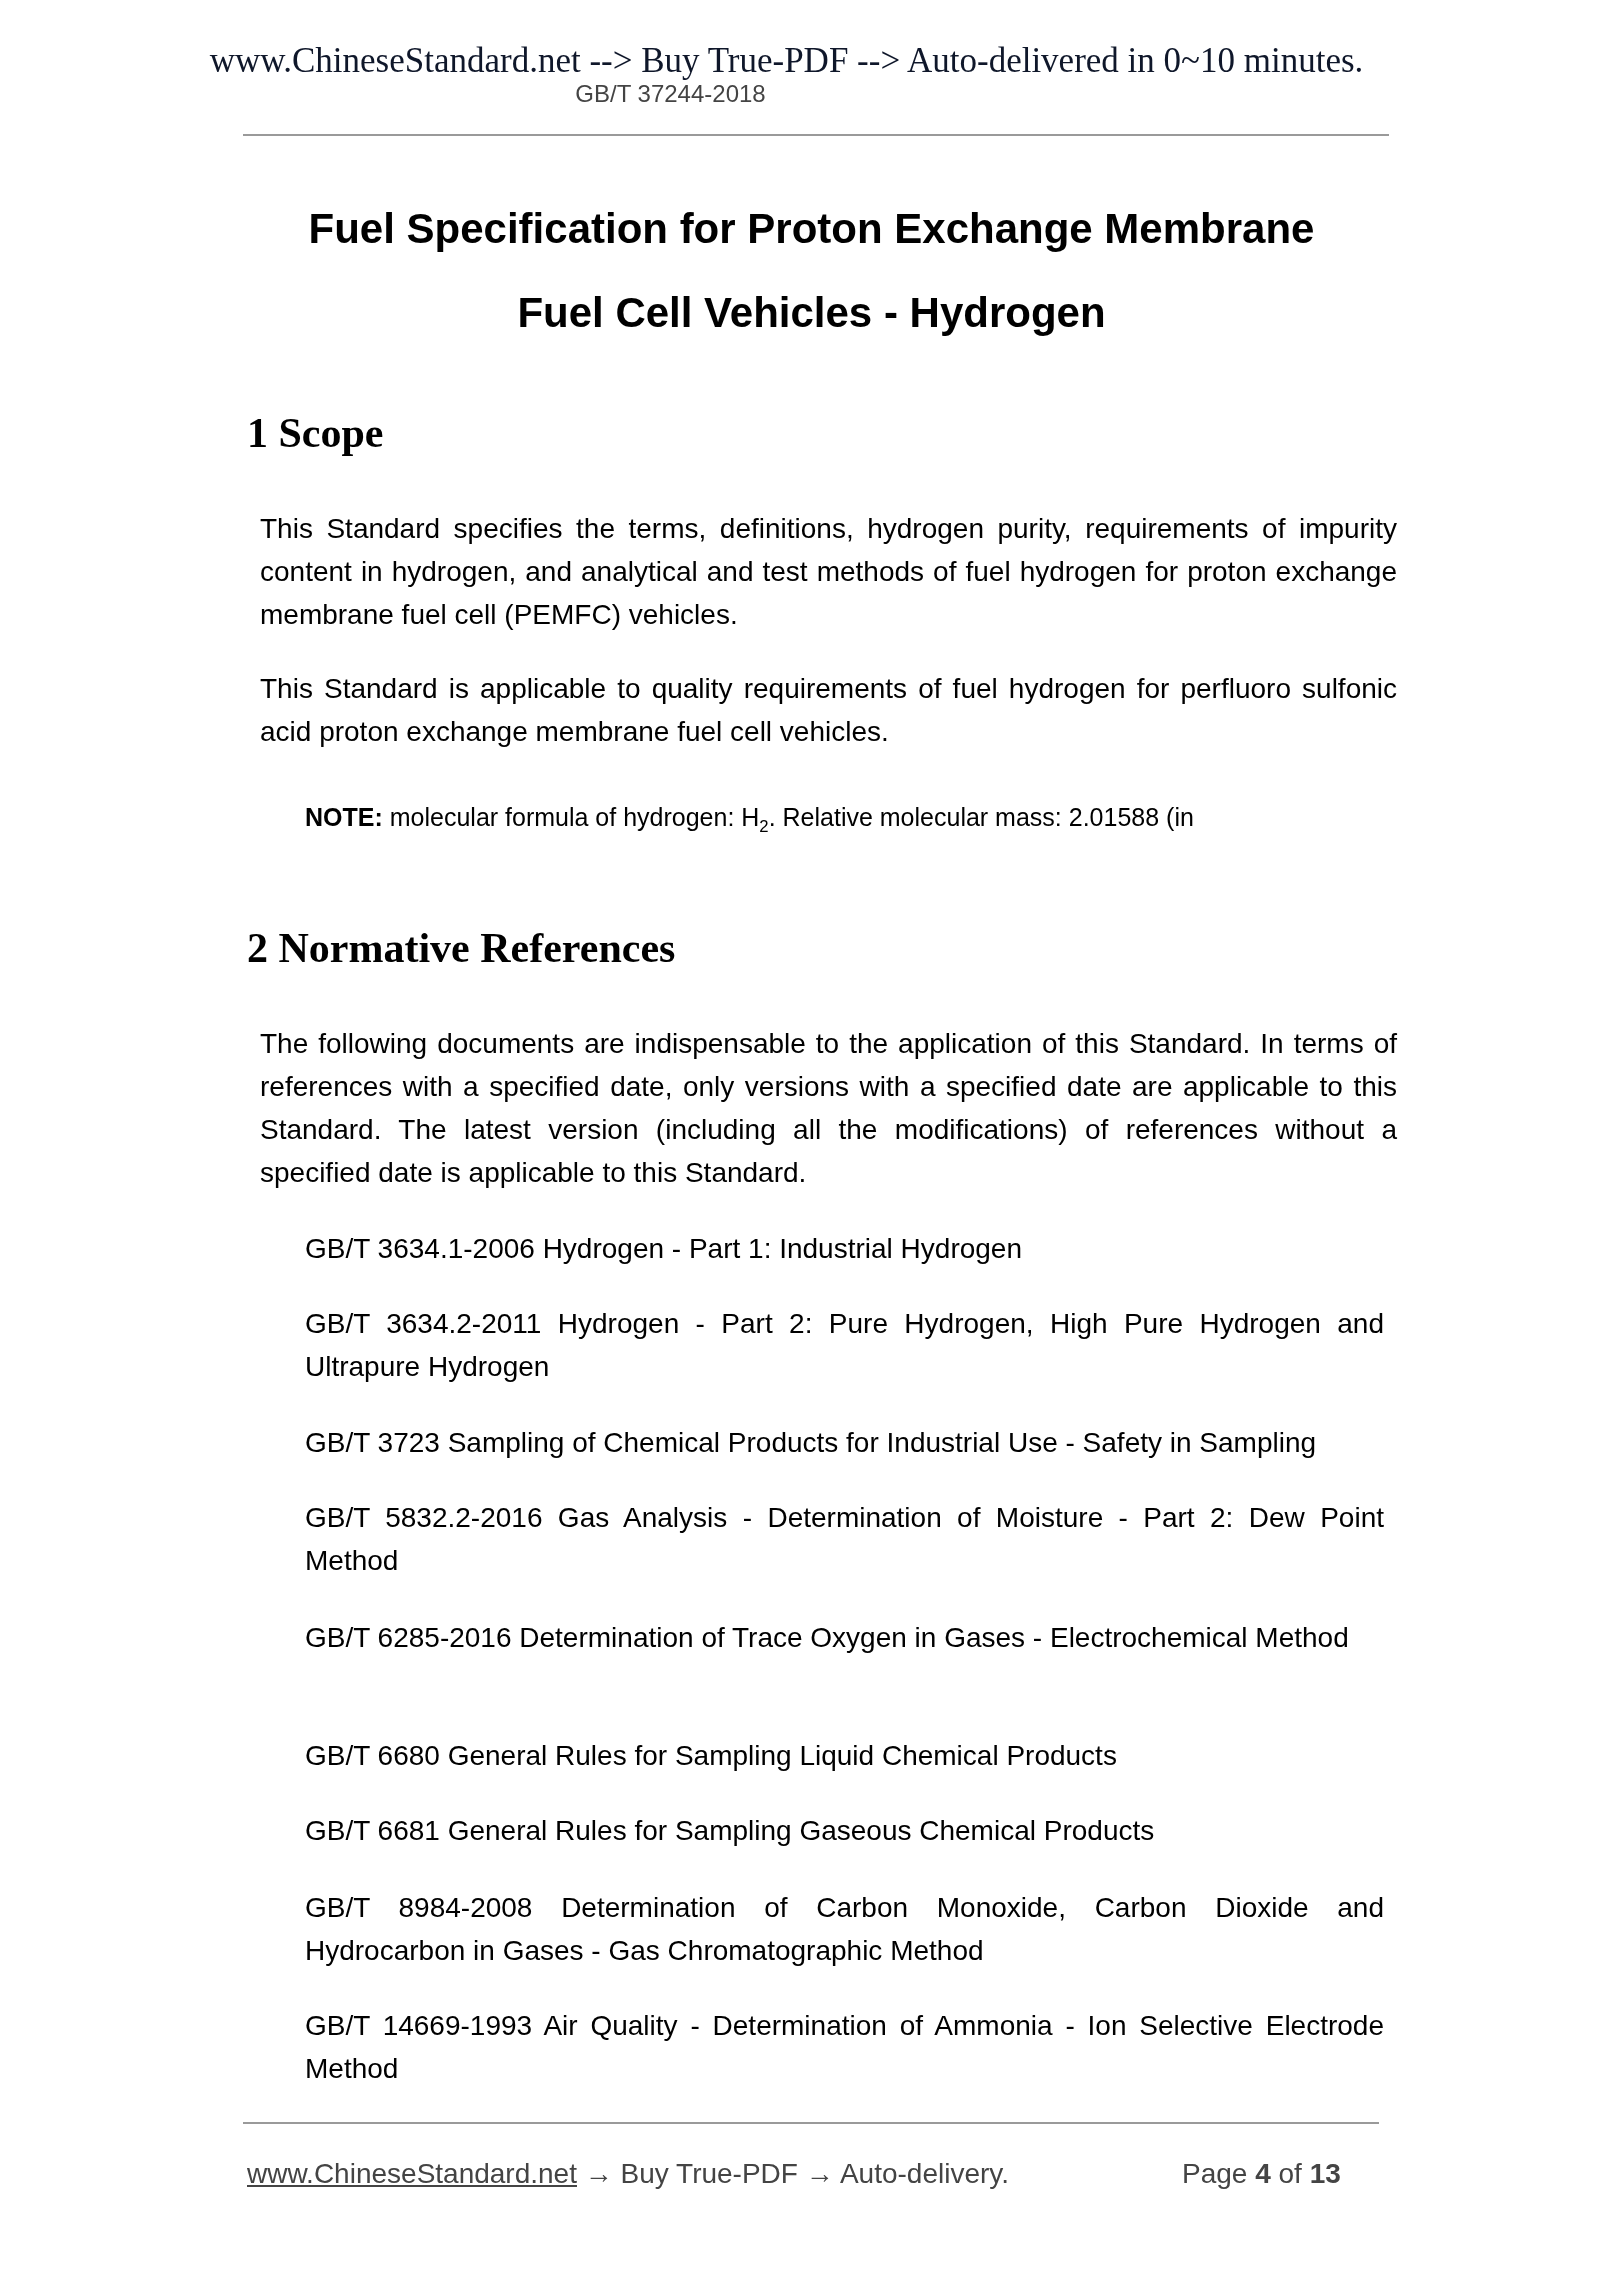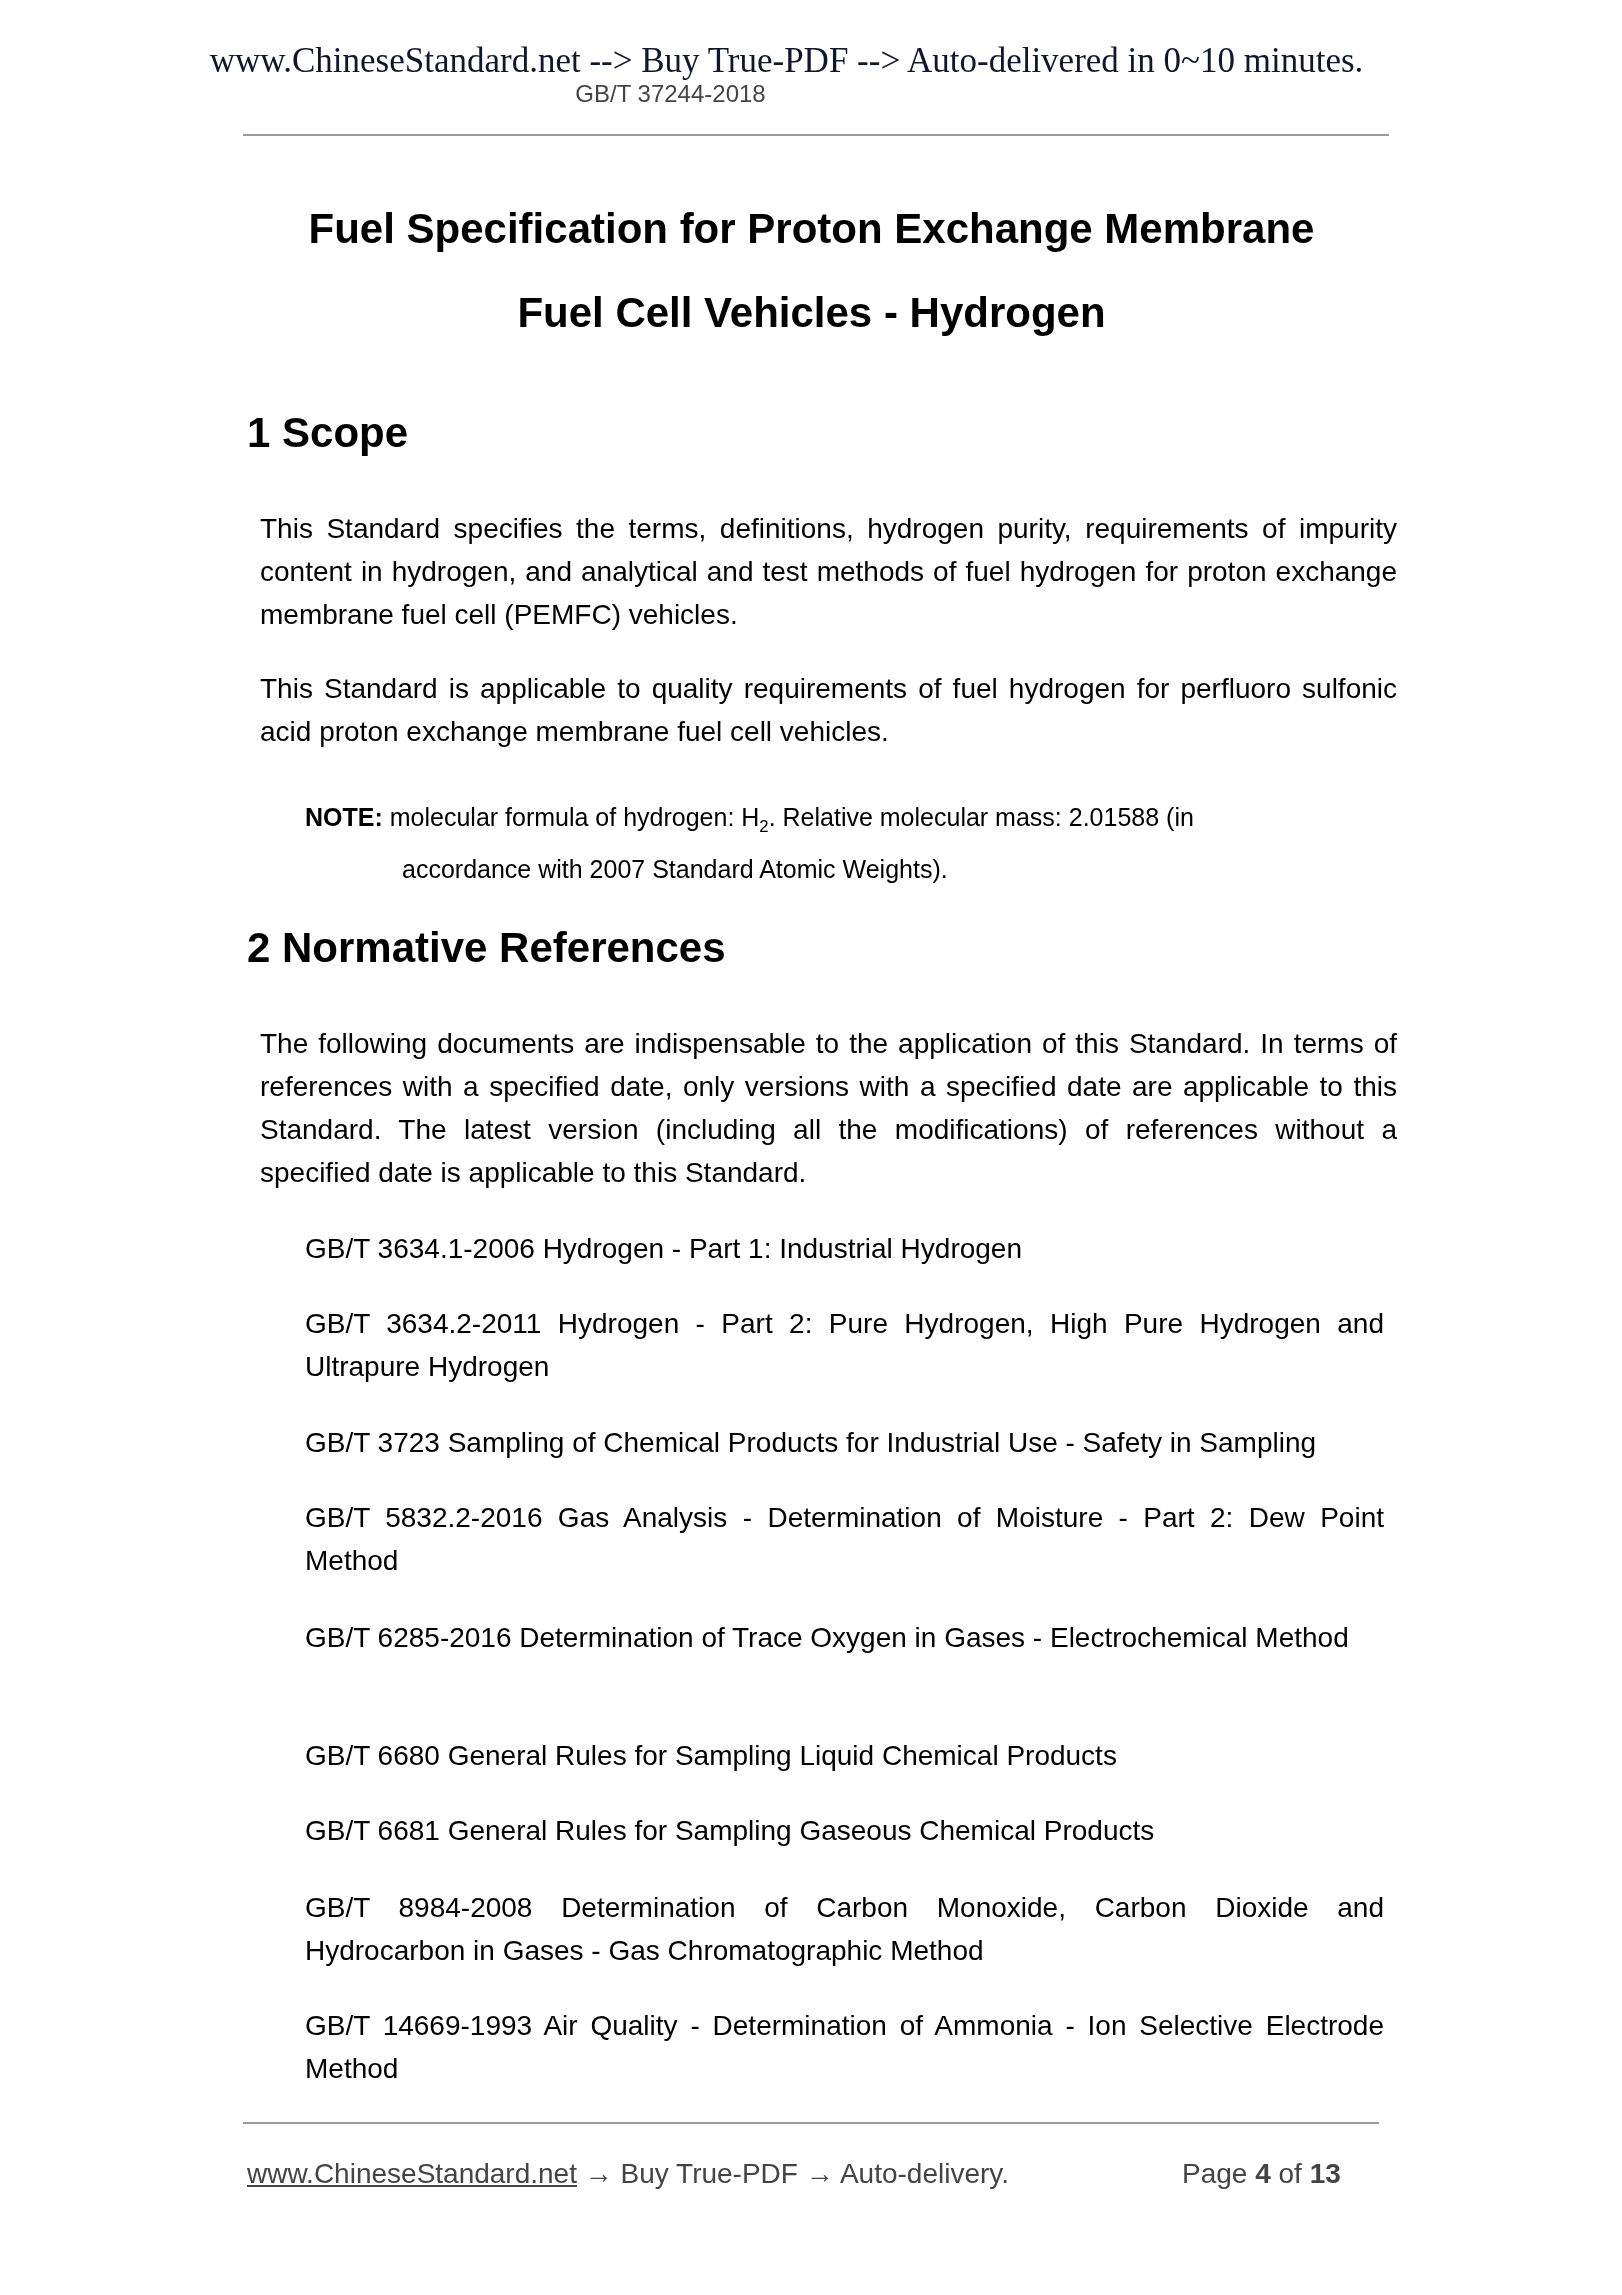--- a/index.html
+++ b/index.html
@@ -1,21 +1,21 @@
 <!DOCTYPE html>
 <html style="font-size:13.3px"><head>
 <meta charset="utf-8">
 <style>
   html, body { margin: 0; padding: 0; background: #ffffff; }
   body { width: 1623px; height: 2295px; position: relative; font-family: "Liberation Sans", sans-serif; color: #000; overflow: hidden; }
   .top-banner { position: absolute; top: 43px; left: 0; width: 1573px; text-align: center; font-size: 35px; color: #0f172a; line-height: 1; font-family: Liberation Serif, serif; }
   .doc-code { position: absolute; top: 82px; left: 0; width: 1341px; text-align: center; font-size: 24px; color: #444; line-height: 1; }
   .header-rule { position: absolute; top: 134px; left: 243px; width: 1146px; height: 1.7px; background: #9a9a9a; }
   .title { position: absolute; left: 0; width: 1623px; text-align: center; font-weight: bold; font-size: 42px; line-height: 1; }
-  .h2 { position: absolute; left: 247px; font-weight: bold; font-size: 42px; line-height: 1; }
+  .h2 { position: absolute; left: 247px; font-weight: bold; font-size: 42px; line-height: 1; font-family: Liberation Serif, serif; }
   .para { position: absolute; left: 247px; width: 1137px; font-size: 28px; line-height: 43px; text-align: justify; margin-left: 13px; }
   .ref { position: absolute; left: 305px; width: 1079px; font-size: 28px; line-height: 43px; text-align: justify; }
   .note { position: absolute; left: 305px; width: 1079px; font-size: 25px; line-height: 43px; text-align: justify; margin-top: 8px; }
   .note .lbl { font-weight: bold; }
   .note .cont { padding-left: 97px; display: block; }
   .footer-rule { position: absolute; top: 2122px; left: 243px; width: 1136px; height: 1.7px; background: #9a9a9a; }
   .footer-left { position: absolute; top: 2160px; left: 247px; font-size: 28px; color: #444; line-height: 1; }
   .footer-left a { color: #444; text-decoration: underline; }
   .footer-right { position: absolute; top: 2160px; left: 1182px; font-size: 28px; color: #444; line-height: 1; }
   .footer-right b { font-weight: bold; }
@@ -31,21 +31,20 @@
 <div class="title" style="top:292px;">Fuel Cell Vehicles - Hydrogen</div>
 
 <div class="h2" style="top:412px;">1 Scope</div>
 
 <div class="para" style="top:507px;">This Standard specifies the terms, definitions, hydrogen purity, requirements of impurity content in hydrogen, and analytical and test methods of fuel hydrogen for proton exchange membrane fuel cell (PEMFC) vehicles.</div>
 <div class="para" style="top:667px;">This Standard is applicable to quality requirements of fuel hydrogen for perfluoro sulfonic acid proton exchange membrane fuel cell vehicles.</div>
 
 <div class="note" style="top:788px;">
   <span class="lbl">NOTE:</span>
   <span>molecular formula of hydrogen: H</span><sub style="font-size:16.7px;">2</sub><span>. Relative molecular mass: 2.01588 (in</span>
-  <span class="cont">accordance with 2007 Standard Atomic Weights).</span>
 </div>
 
 <div class="h2" style="top:927px;">2 Normative References</div>
 
 <div class="para" style="top:1022px;">The following documents are indispensable to the application of this Standard. In terms of references with a specified date, only versions with a specified date are applicable to this Standard. The latest version (including all the modifications) of references without a specified date is applicable to this Standard.</div>
 
 <div class="ref" style="top:1227px;">GB/T 3634.1-2006 Hydrogen - Part 1: Industrial Hydrogen</div>
 <div class="ref" style="top:1302px;">GB/T 3634.2-2011 Hydrogen - Part 2: Pure Hydrogen, High Pure Hydrogen and Ultrapure Hydrogen</div>
 <div class="ref" style="top:1421px;">GB/T 3723 Sampling of Chemical Products for Industrial Use - Safety in Sampling</div>
 <div class="ref" style="top:1496px;">GB/T 5832.2-2016 Gas Analysis - Determination of Moisture - Part 2: Dew Point Method</div>

